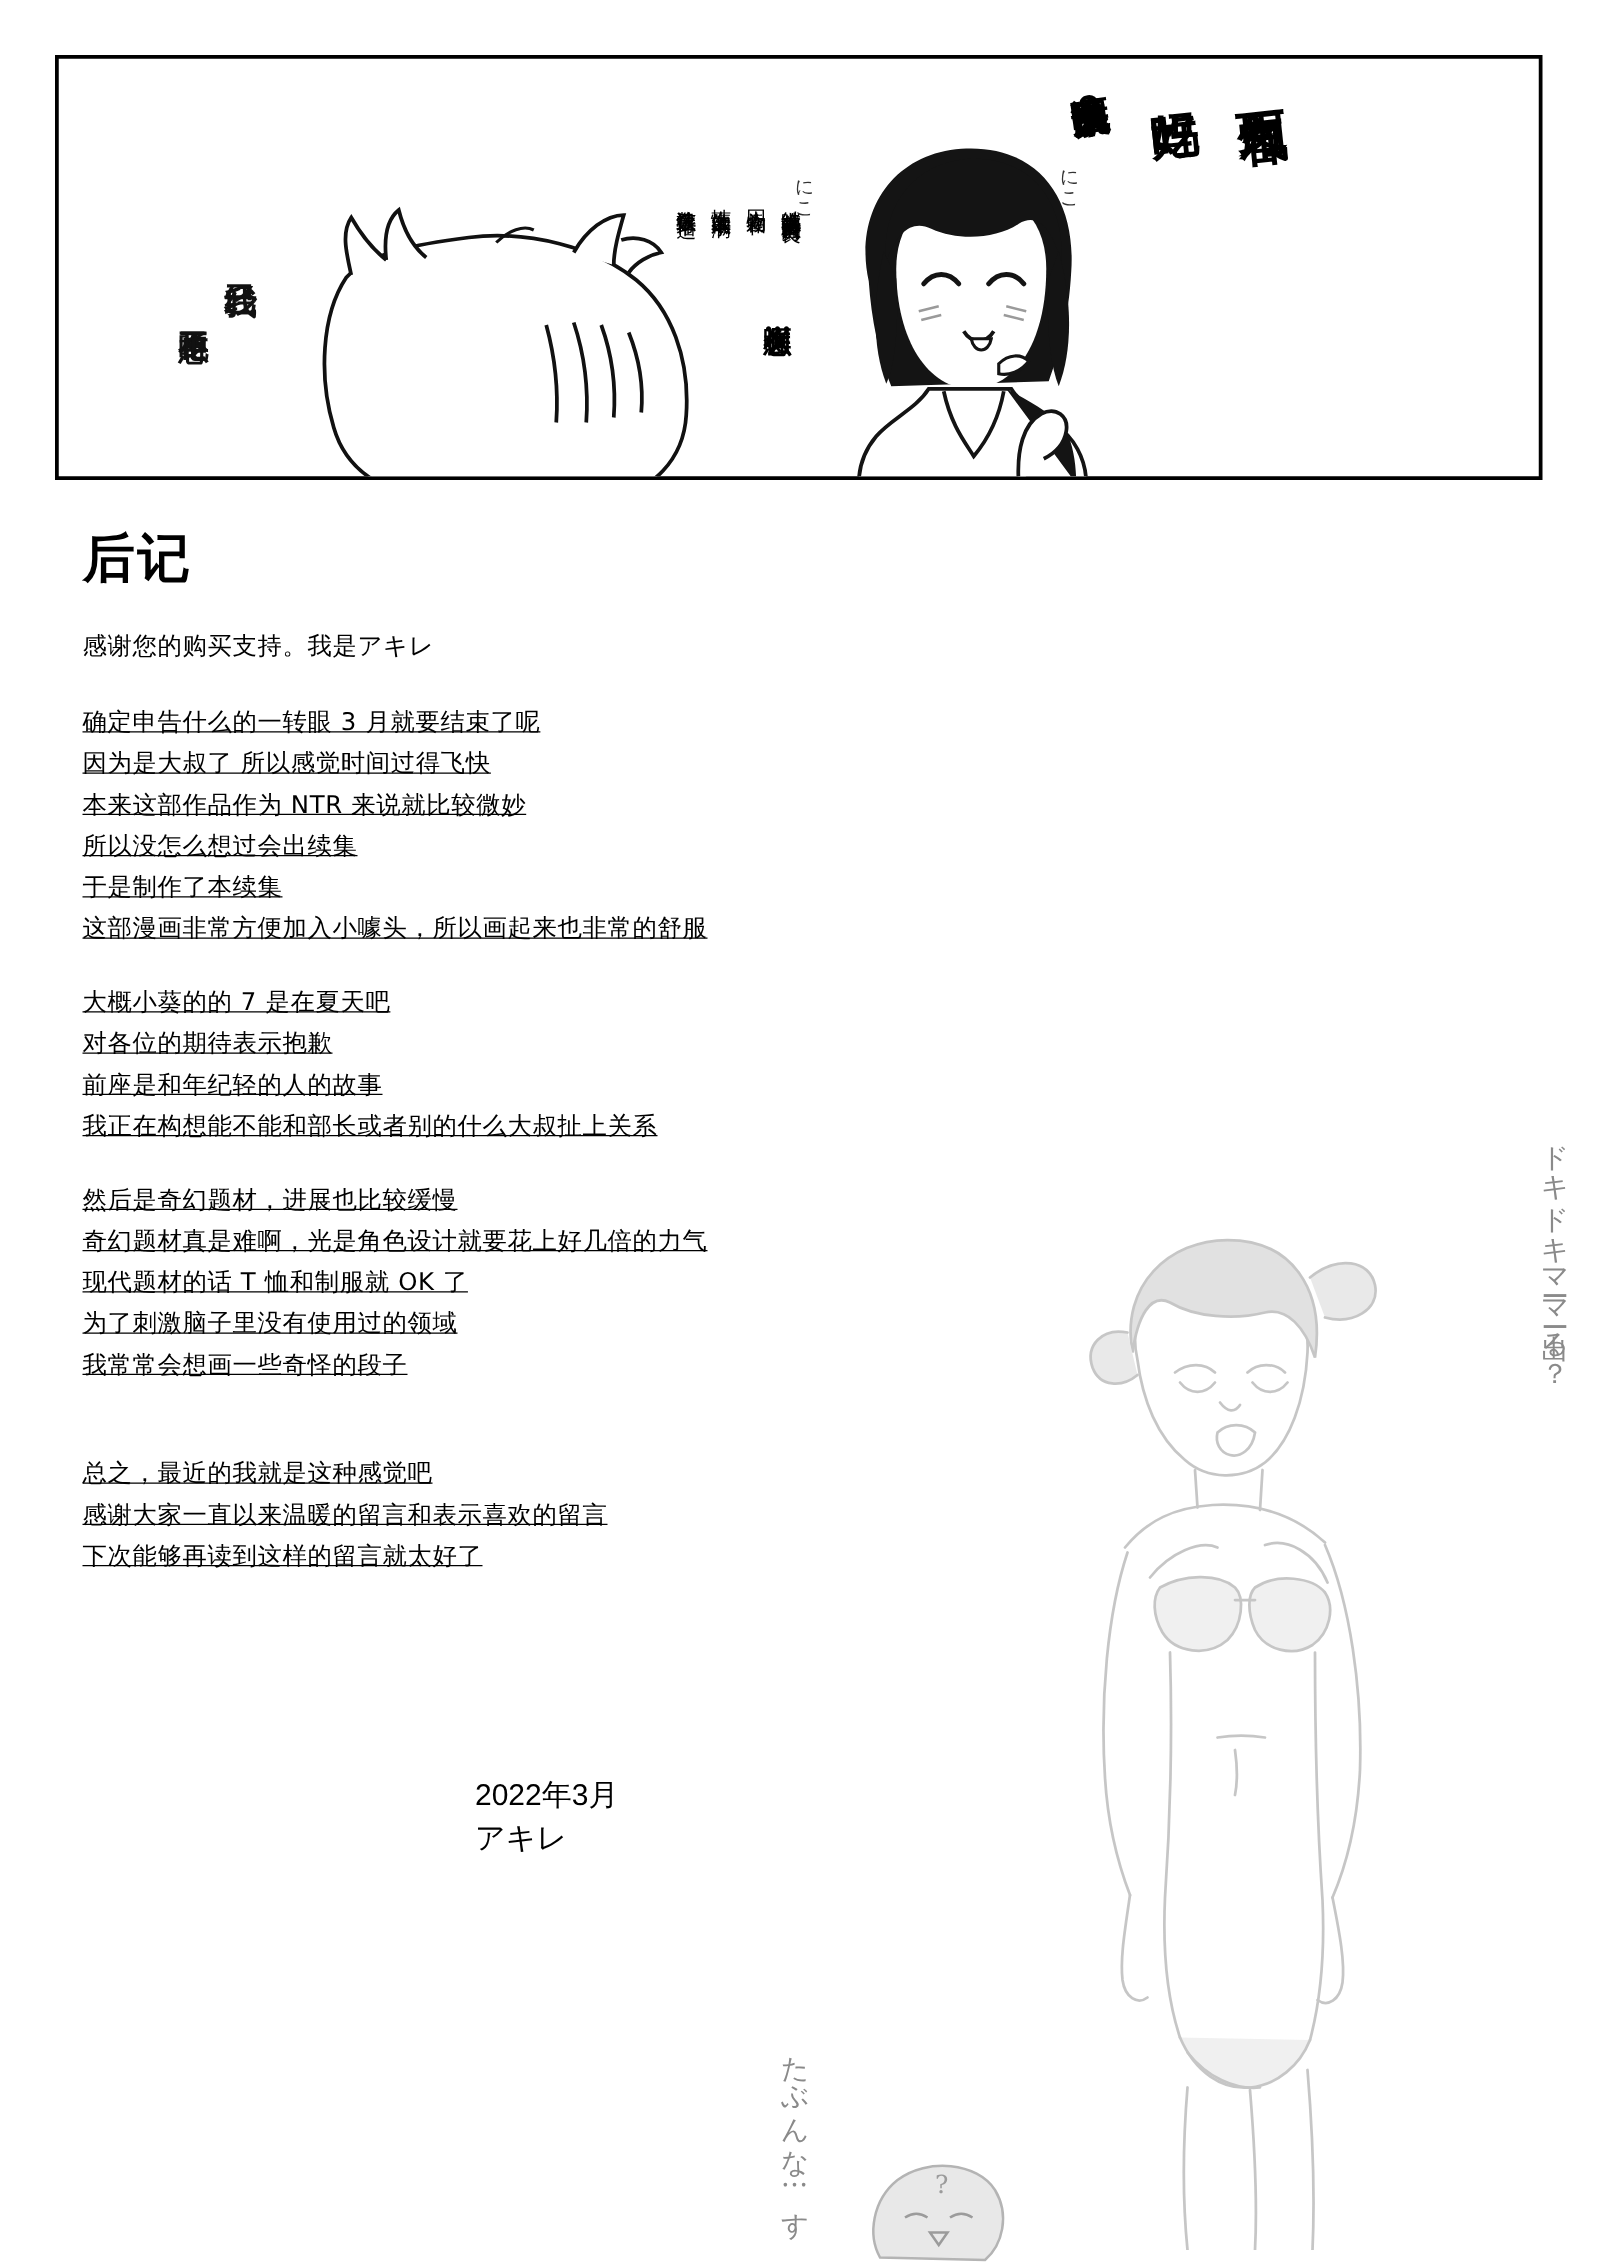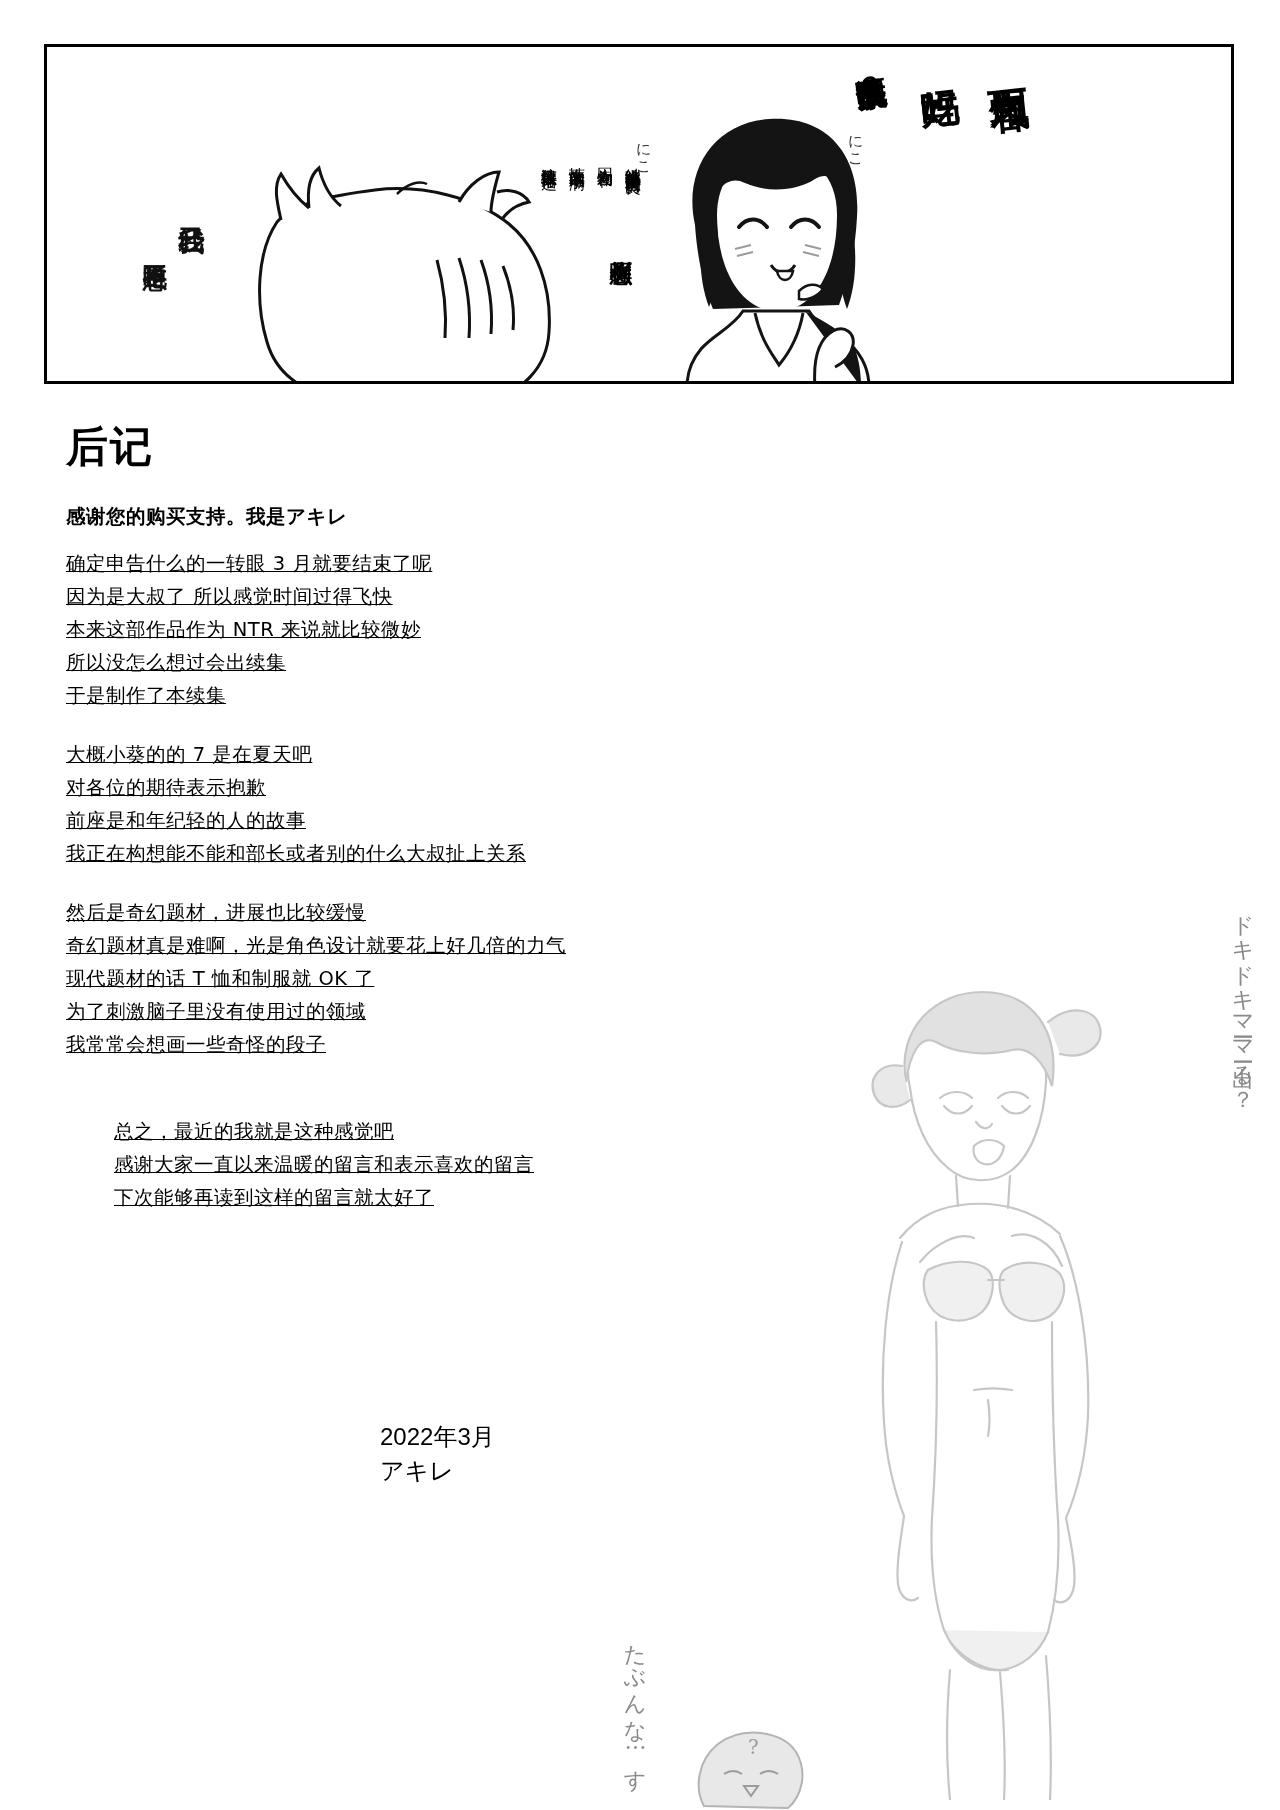--- a/index.html
+++ b/index.html
@@ -73,22 +73,22 @@
     position: absolute;
     left: 66px;
     top: 500px;
     width: 760px;
     font-family: "DejaVu Sans", sans-serif;
     font-size: 19.5px;
     line-height: 33px;
     letter-spacing: 0.5px;
   }
   .body-text .lead {
-    font-weight: bold;
-    margin-bottom: 14px;
+    font-weight: normal;
+    margin-bottom: 28px;
   }
   .para {
     margin-bottom: 26px;
     text-decoration: underline;
   }
   .para div { white-space: nowrap; }
 
   .signature {
     position: absolute;
     left: 380px;
@@ -187,38 +187,39 @@
 
 <div class="body-text">
   <div class="lead">感谢您的购买支持。我是アキレ</div>
 
   <div class="para">
     <div>确定申告什么的一转眼 3 月就要结束了呢</div>
     <div>因为是大叔了 所以感觉时间过得飞快</div>
     <div>本来这部作品作为 NTR 来说就比较微妙</div>
     <div>所以没怎么想过会出续集</div>
     <div>于是制作了本续集</div>
+    <div>这部漫画非常方便加入小噱头，所以画起来也非常的舒服</div>
   </div>
 
   <div class="para">
     <div>大概小葵的的 7 是在夏天吧</div>
     <div>对各位的期待表示抱歉</div>
     <div>前座是和年纪轻的人的故事</div>
     <div>我正在构想能不能和部长或者别的什么大叔扯上关系</div>
   </div>
 
   <div class="para">
     <div>然后是奇幻题材，进展也比较缓慢</div>
     <div>奇幻题材真是难啊，光是角色设计就要花上好几倍的力气</div>
     <div>现代题材的话 T 恤和制服就 OK 了</div>
     <div>为了刺激脑子里没有使用过的领域</div>
     <div>我常常会想画一些奇怪的段子</div>
   </div>
 
-  <div class="para" style="margin-top:54px;margin-left:48px;">
+  <div class="para" style="margin-top:54px;">
     <div>总之，最近的我就是这种感觉吧</div>
     <div>感谢大家一直以来温暖的留言和表示喜欢的留言</div>
     <div>下次能够再读到这样的留言就太好了</div>
   </div>
 </div>
 
 <div class="signature">
   <div>2022年3月</div>
   <div>アキレ</div>
 </div>

